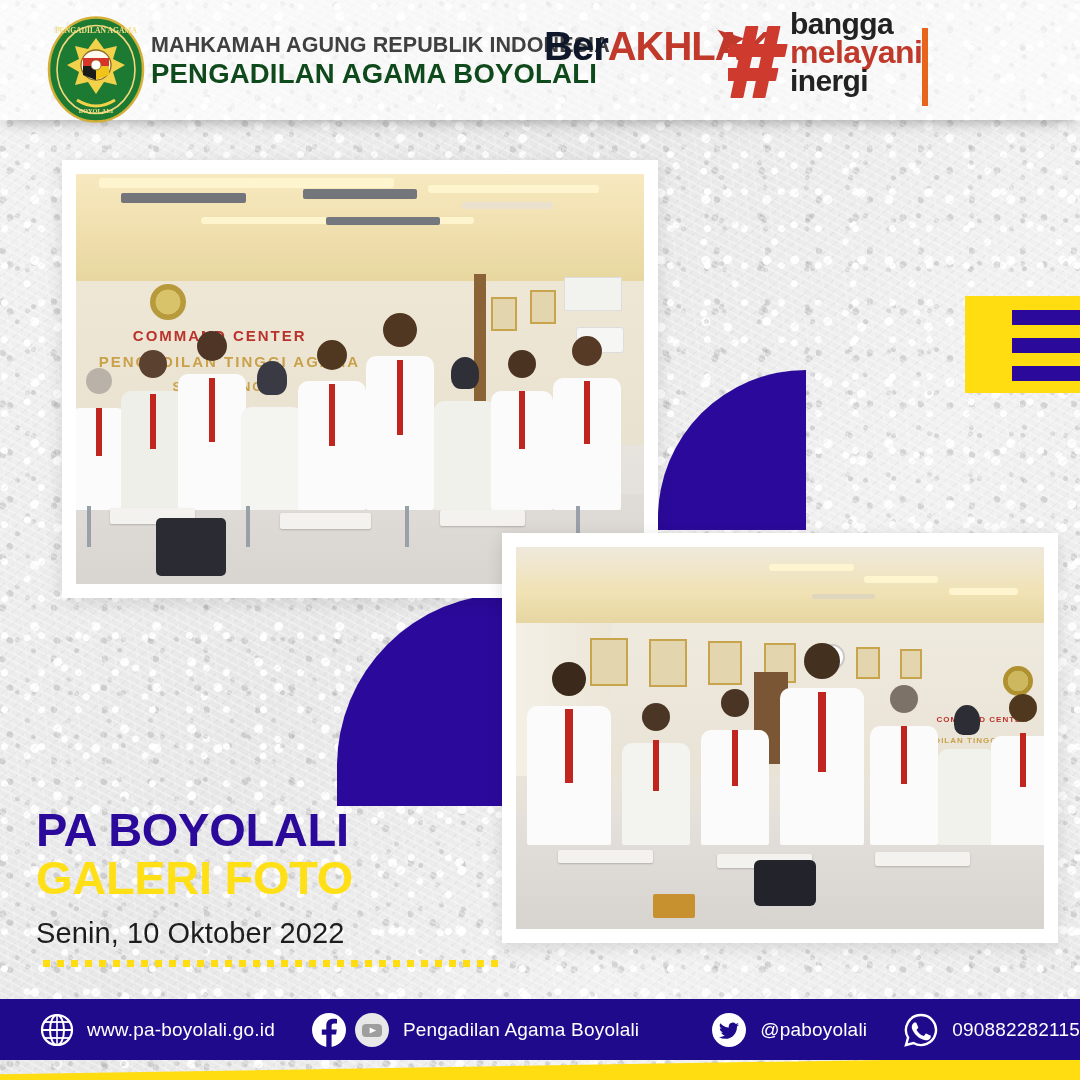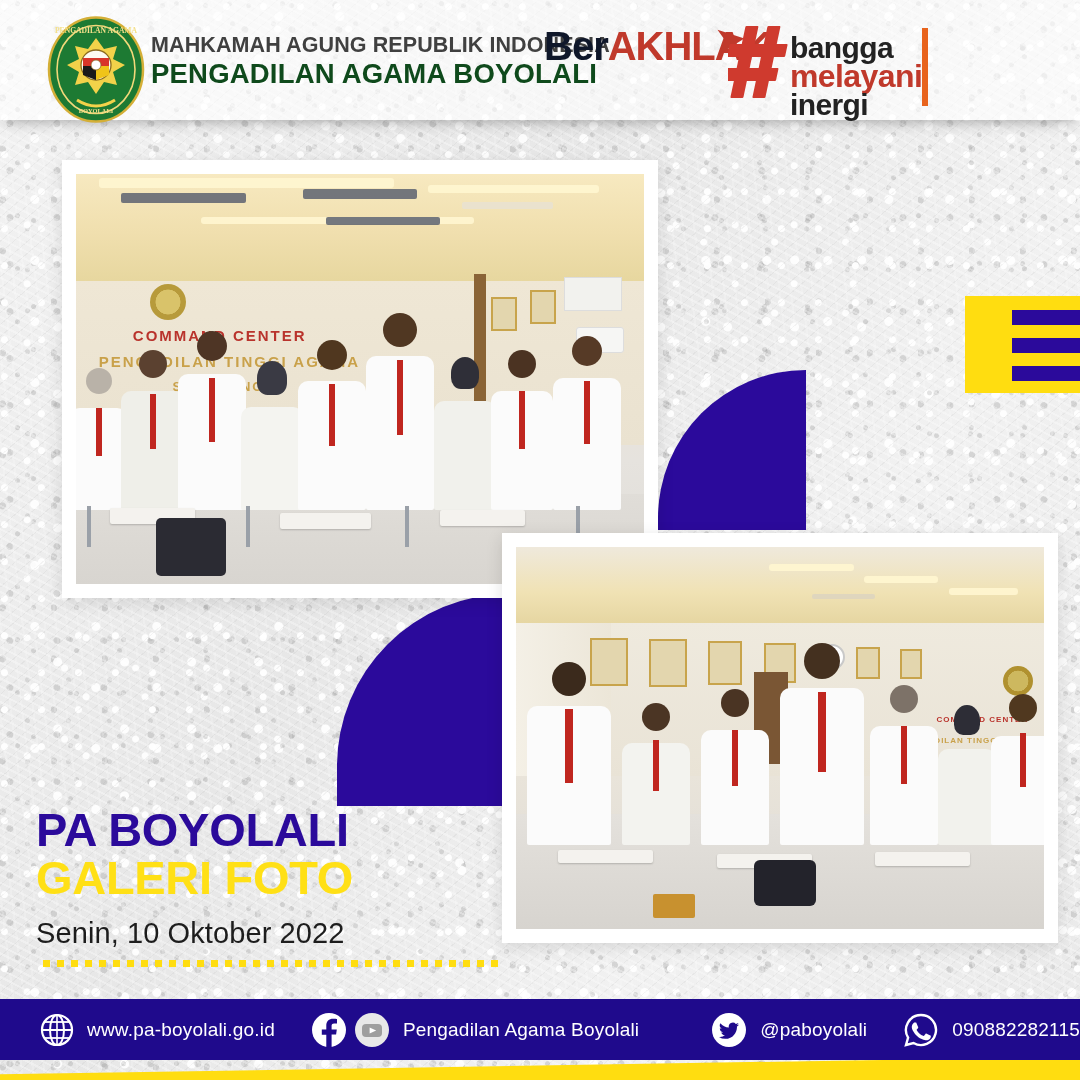--- a/index.html
+++ b/index.html
@@ -70,21 +70,21 @@
   #berakhlak .sub {
     margin-top: 3px; font-size: 9.6px; line-height: 1.26; color: #3a3a3a;
     font-family: "Liberation Sans", sans-serif;
   }
   #arrow-mark {
     position: absolute; left: 716px; top: 22px; width: 26px; height: 30px;
     color: #c0392b; font-size: 34px; font-weight: bold; line-height: 1;
     transform: rotate(-7deg);
   }
 
-  #bangga { position: absolute; left: 790px; top: 34px; }
+  #bangga { position: absolute; left: 790px; top: 10px; }
   #bangga div { font-size: 30px; font-weight: bold; line-height: .92; letter-spacing: -.6px;
     font-family: "Liberation Sans", sans-serif; }
   #bangga .b1 { color: #222; }
   #bangga .b2 { color: #c0392b; font-size: 32px; }
   #bangga .b3 { color: #222; }
   #hash-mark { position: absolute; left: 728px; top: 24px; width: 68px; height: 76px; }
 
   #pasti-sep { position: absolute; left: 922px; top: 28px; width: 6px; height: 78px; background: #e8631c; }
   #pasti { position: absolute; left: 933px; top: 24px; }
   #pasti .pt {

